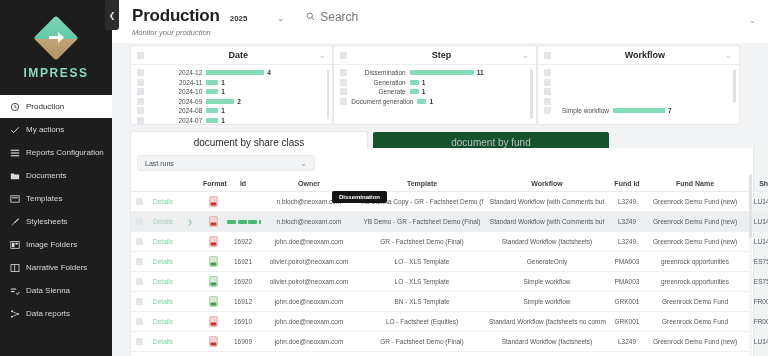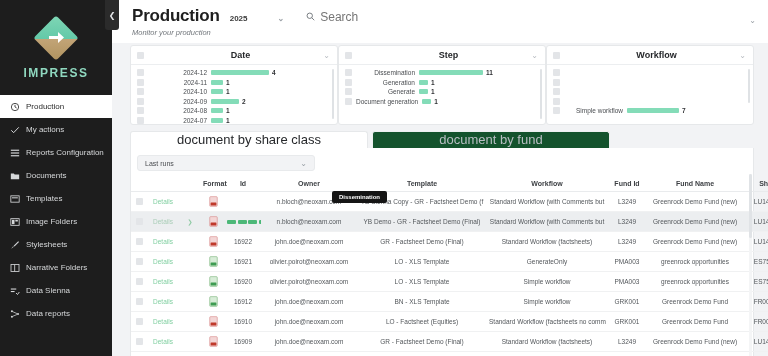--- a/index.html
+++ b/index.html
@@ -56,21 +56,21 @@
   .title-row { display: flex; align-items: baseline; gap: 10px; }
   .page-title { font-size: 17px; font-weight: bold; color: #1f1f1f; letter-spacing: -0.2px; }
   .year-sel { display: flex; align-items: center; gap: 30px; font-size: 8px; color: #3a3a3a; font-weight: bold; }
   .chev { color: #9aa0a6; font-size: 8px; }
   .search-box { display: flex; align-items: center; gap: 5px; margin-left: 12px; }
   .search-box .mag { width: 9px; height: 9px; }
   .search-inp { border: none; outline: none; font-size: 12px; color: #9aa0a6; font-family: "Liberation Sans", sans-serif; width: 80px; background: transparent; }
   .subtitle { font-size: 7.5px; color: #72777c; font-style: italic; margin-top: 2px; }
 
   
-  .facets { display: flex; padding: 2px 14px 0 18px; }
+  .facets { display: flex; padding: 2px 28px 0 18px; }
   .facet {
     flex: 1 1 0; height: 80px; background: #fff; border: 1px solid #e6e8ea; border-radius: 3px;
     position: relative; overflow: hidden;
   }
   .facet-head { height: 19px; display: flex; align-items: center; border-bottom: 1px solid #eceef0; position: relative; }
   .facet-head .cb { margin-left: 6px; }
   .facet-title { flex: 1; text-align: center; font-size: 9px; font-weight: bold; color: #26282b; }
   .facet-head .chev { position: absolute; right: 7px; color: #b7bcc1; }
   .cb { width: 7px; height: 7px; background: #e3e5e8; border-radius: 1px; display: inline-block; flex: 0 0 7px; cursor: pointer; }
   .facet-body { position: relative; height: 60px; padding-top: 3px; }
@@ -80,22 +80,22 @@
   .frow .flabel { flex: 1; text-align: right; font-size: 6.5px; color: #4a4d51; white-space: nowrap; }
   .fbarwrap { width: 118px; display: flex; align-items: center; gap: 3px; }
   .fbar { height: 5px; background: #84dcb8; border-radius: 1px; }
   .fval { font-size: 6.5px; color: #2f3134; font-weight: bold; }
   .facet-scroll { position: absolute; right: 3px; top: 4px; width: 2.5px; background: #dfe2e5; border-radius: 2px; }
 
   
   .tabs { display: flex; gap: 4px; padding: 6px 14px 0 18px; }
   .tab {
     flex: 1 1 0; height: 17px; border-radius: 3px 3px 0 0;
-    display: flex; align-items: flex-start; justify-content: center;
-    font-size: 13px; cursor: pointer;
+    display: flex; align-items: flex-end; justify-content: center;
+    font-size: 10px; cursor: pointer;
   }
   .tab.active { background: #fff; color: #26282b; border: 1px solid #e6e8ea; border-bottom: none; }
   .tab.inactive { background: #14532d; color: #b9bec3; border: 1px solid #eef0f1; border-bottom: none; }
   .tab-filler { flex: 0 0 140px; }
 
   
   .panel { margin: 0 14px 0 18px; background: #fff; border: 1px solid #e6e8ea; border-top: none; height: 212px; position: relative; }
   .runsel-row { padding: 7px 0 6px 6px; }
   .runsel {
     width: 178px; height: 16px; background: #f2f3f5; border: 1px solid #e8eaec; border-radius: 3px;
@@ -213,35 +213,35 @@
             <svg viewBox="0 0 12 12" width="10" height="10">
               <rect x="1" y="2.2" width="10" height="7.6" fill="none" stroke="currentColor" stroke-width="1"></rect>
               <rect x="2.4" y="4" width="7" height="1.2" fill="currentColor"></rect>
             </svg>
           </span>
           <span>Templates</span>
         </div>
         <div class="nav-item">
           <span class="ico">
             <svg viewBox="0 0 12 12" width="10" height="10">
+              <path d="M9.8 1.4 4.4 6.8l1 1L10.8 2.4Z" fill="currentColor"></path>
+              <path d="M3.8 7.4 1.4 10.6l3.2-2.4Z" fill="currentColor"></path>
+            </svg>
+          </span>
+          <span>Stylesheets</span>
+        </div>
+        <div class="nav-item">
+          <span class="ico">
+            <svg viewBox="0 0 12 12" width="10" height="10">
               <rect x="1" y="2" width="10" height="8" fill="none" stroke="currentColor" stroke-width="1"></rect>
               <rect x="2.4" y="3.4" width="3" height="5.2" fill="currentColor"></rect>
               <rect x="6.4" y="3.4" width="3" height="2" fill="currentColor"></rect>
             </svg>
           </span>
           <span>Image Folders</span>
-        </div>
-        <div class="nav-item">
-          <span class="ico">
-            <svg viewBox="0 0 12 12" width="10" height="10">
-              <path d="M9.8 1.4 4.4 6.8l1 1L10.8 2.4Z" fill="currentColor"></path>
-              <path d="M3.8 7.4 1.4 10.6l3.2-2.4Z" fill="currentColor"></path>
-            </svg>
-          </span>
-          <span>Stylesheets</span>
         </div>
         <div class="nav-item">
           <span class="ico">
             <svg viewBox="0 0 12 12" width="10" height="10">
               <rect x="1.2" y="1.8" width="9.6" height="8.4" fill="none" stroke="currentColor" stroke-width="1"></rect>
               <line x1="5.6" y1="1.8" x2="5.6" y2="10.2" stroke="currentColor" stroke-width="1"></line>
             </svg>
           </span>
           <span>Narrative Folders</span>
         </div>

